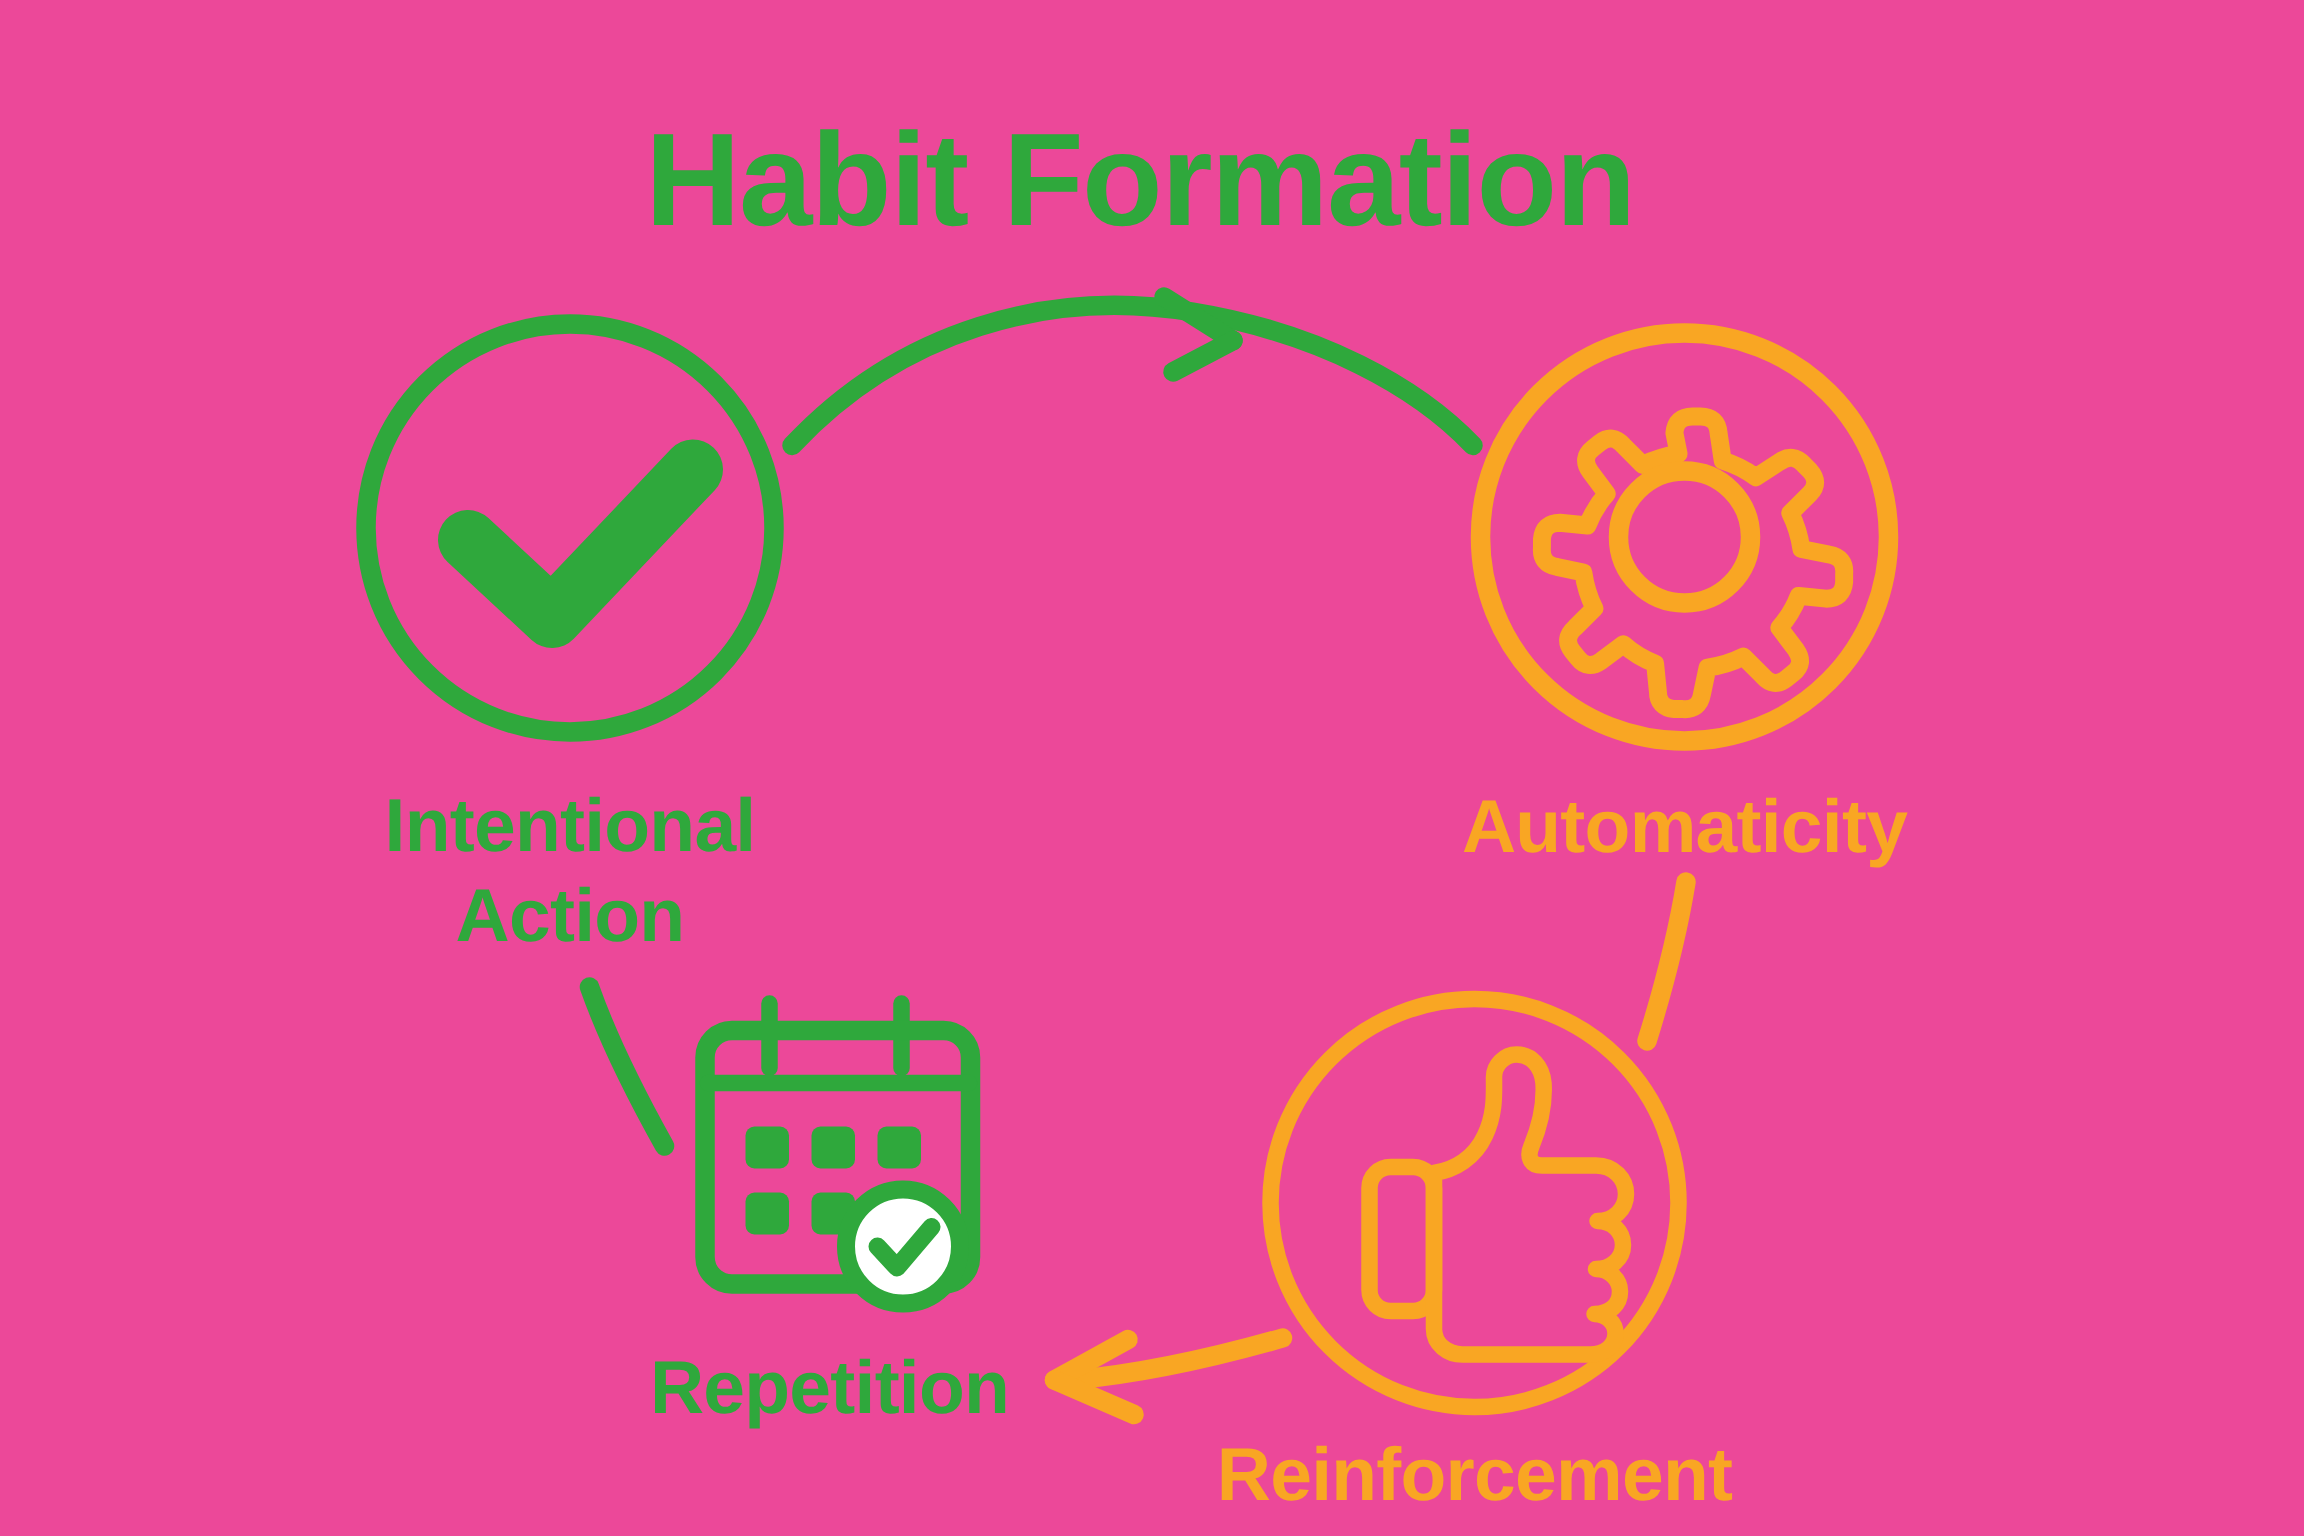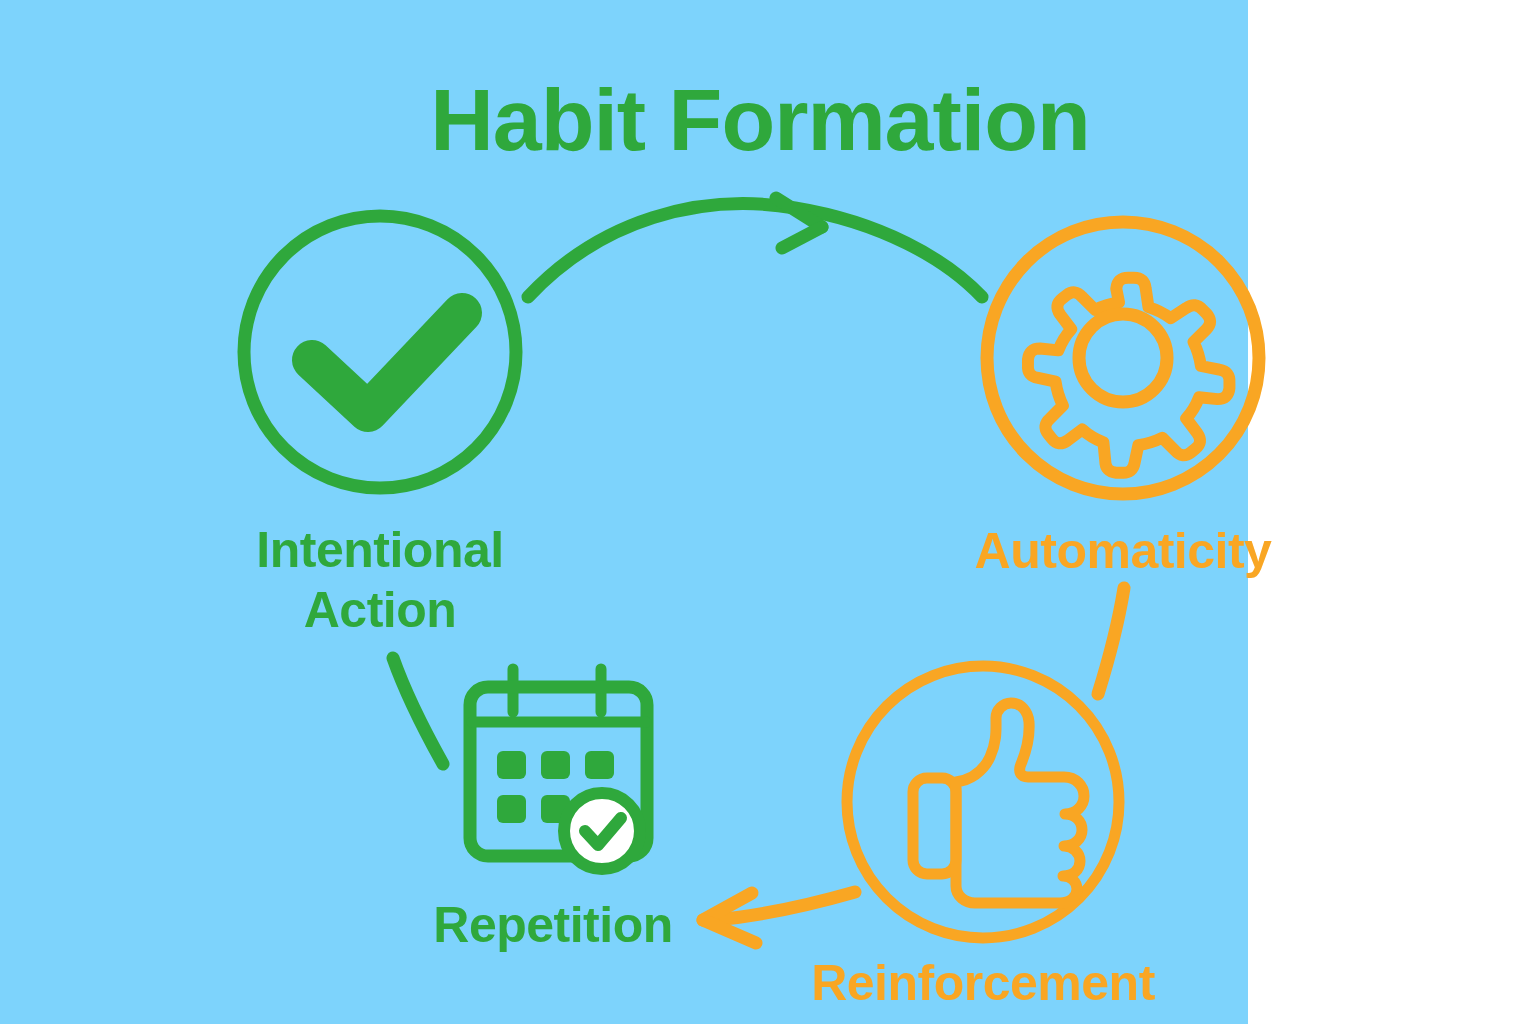--- a/index.html
+++ b/index.html
@@ -9,23 +9,23 @@
     background: #ffffff;
   }
   body {
     width: 1536px;
     height: 1024px;
     overflow: hidden;
     font-family: "Liberation Sans", sans-serif;
   }
   #canvas {
     position: relative;
-    width: 1248px;
+    width: 1536px;
     height: 1024px;
-    background: #7dd3fc;
+    background: #ec4899;
   }
   #diagram-svg {
     position: absolute;
     left: 0;
     top: 0;
     width: 1536px;
     height: 1024px;
     display: block;
   }
   .title-text {

